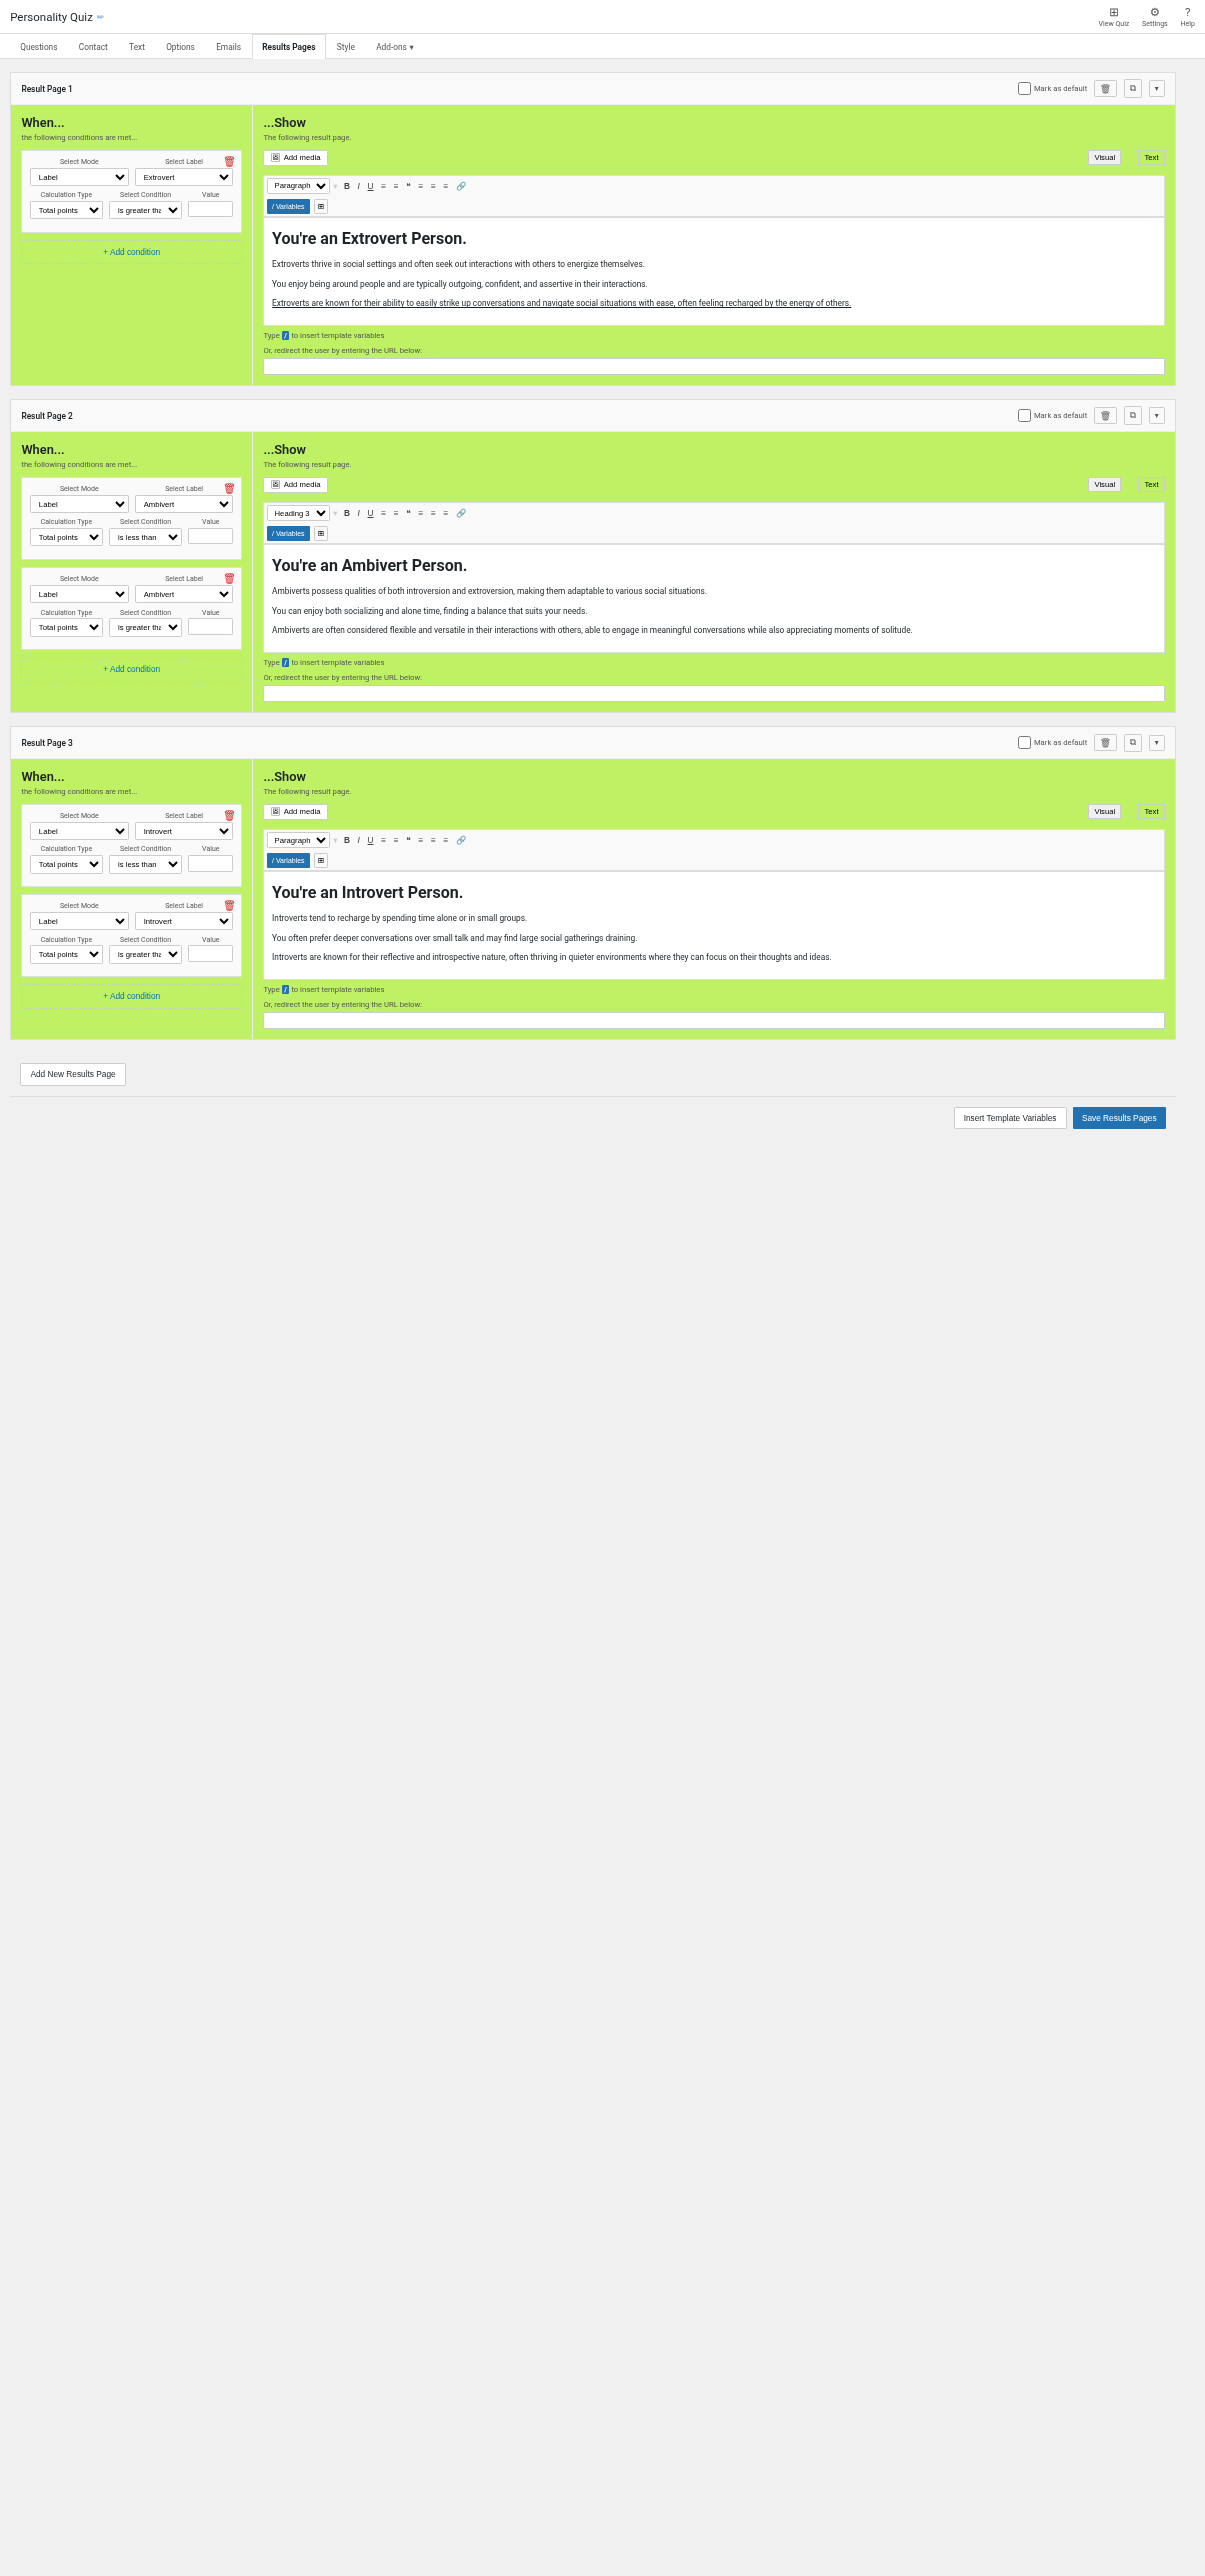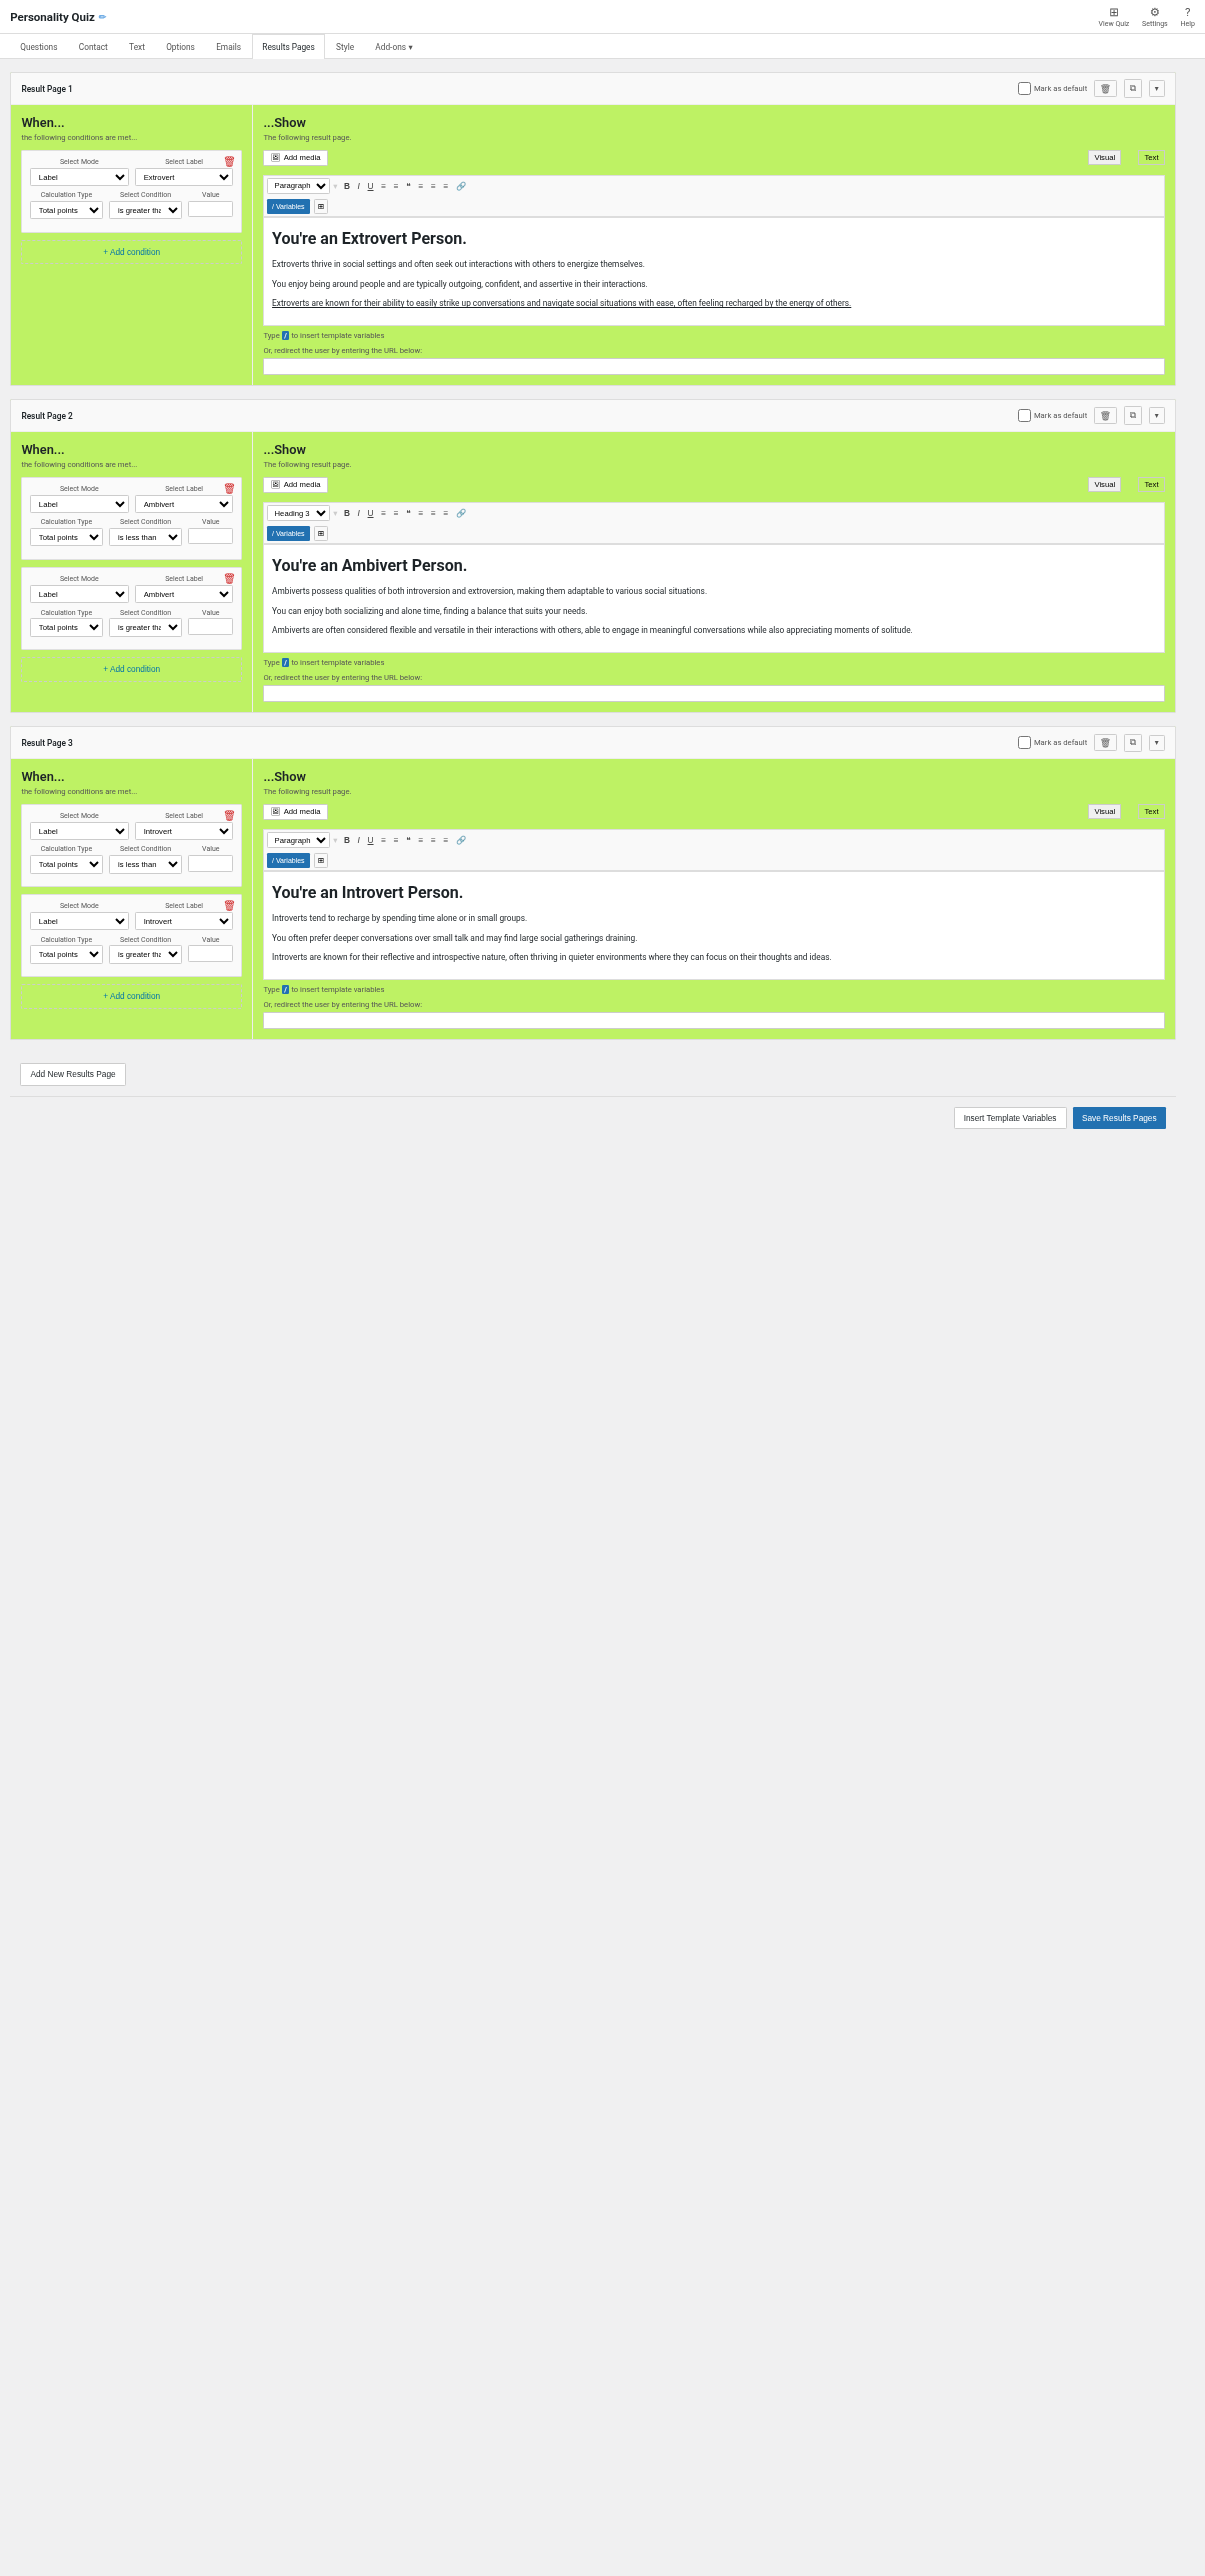--- a/index.html
+++ b/index.html
@@ -1,29 +1,29 @@
 <!DOCTYPE html>
 <html style="font-size:10.2px"><head>
   <meta charset="utf-8">
   <style>
     * { box-sizing: border-box; margin: 0; padding: 0; }
     body { font-family: -apple-system, BlinkMacSystemFont, "Segoe UI", Roboto, sans-serif; font-size: 8.3px; background: #f0f0f1; color: #1d2327; }
 
     
     .header { background: #fff; border-bottom: 0.6px solid #ddd; padding: 5.1px 10.2px; display: flex; align-items: center; justify-content: space-between; }
-    .header-title { font-size: 11.5px; font-weight: 700; display: flex; align-items: center; gap: 3.8px; }
+    .header-title { font-size: 11.5px; font-weight: 400; display: flex; align-items: center; gap: 3.8px; }
     .header-title .edit-icon { color: #72aee6; font-size: 9px; cursor: pointer; }
     .header-actions { display: flex; gap: 12.8px; align-items: center; }
     .header-action { display: flex; flex-direction: column; align-items: center; font-size: 7px; color: #555; cursor: pointer; gap: 1.3px; }
     .header-action .icon { font-size: 11.5px; }
 
     
     .nav-tabs { background: #fff; border-bottom: 0.6px solid #ddd; padding: 0 10.2px; display: flex; gap: 1.3px; }
     .nav-tab { padding: 6.4px 9px; font-size: 8.3px; cursor: pointer; border: 0.6px solid transparent; border-bottom: none; color: #555; text-decoration: none; }
-    .nav-tab.active { background: #fff; border-color: #ddd; border-bottom-color: #fff; color: #1d2327; font-weight: 400; margin-bottom: -0.6px; }
+    .nav-tab.active { background: #fff; border-color: #ddd; border-bottom-color: #fff; color: #1d2327; font-weight: 700; margin-bottom: -0.6px; }
     .nav-tab.has-dropdown { display: flex; align-items: center; gap: 2.6px; }
 
     
     .main-content { padding: 12.8px 10.2px; max-width: 1186px; }
 
     
     .result-card { background: #bef264; border: 0.6px solid #ddd; margin-bottom: 12.8px; border-radius: 1.3px; }
     .result-card-header { display: flex; align-items: center; justify-content: space-between; padding: 6.4px 10.2px; border-bottom: 0.6px solid #eee; background: #f9f9f9; }
     .result-card-header-left { font-weight: 600; font-size: 8.3px; }
     .result-card-header-right { display: flex; align-items: center; gap: 6.4px; }

